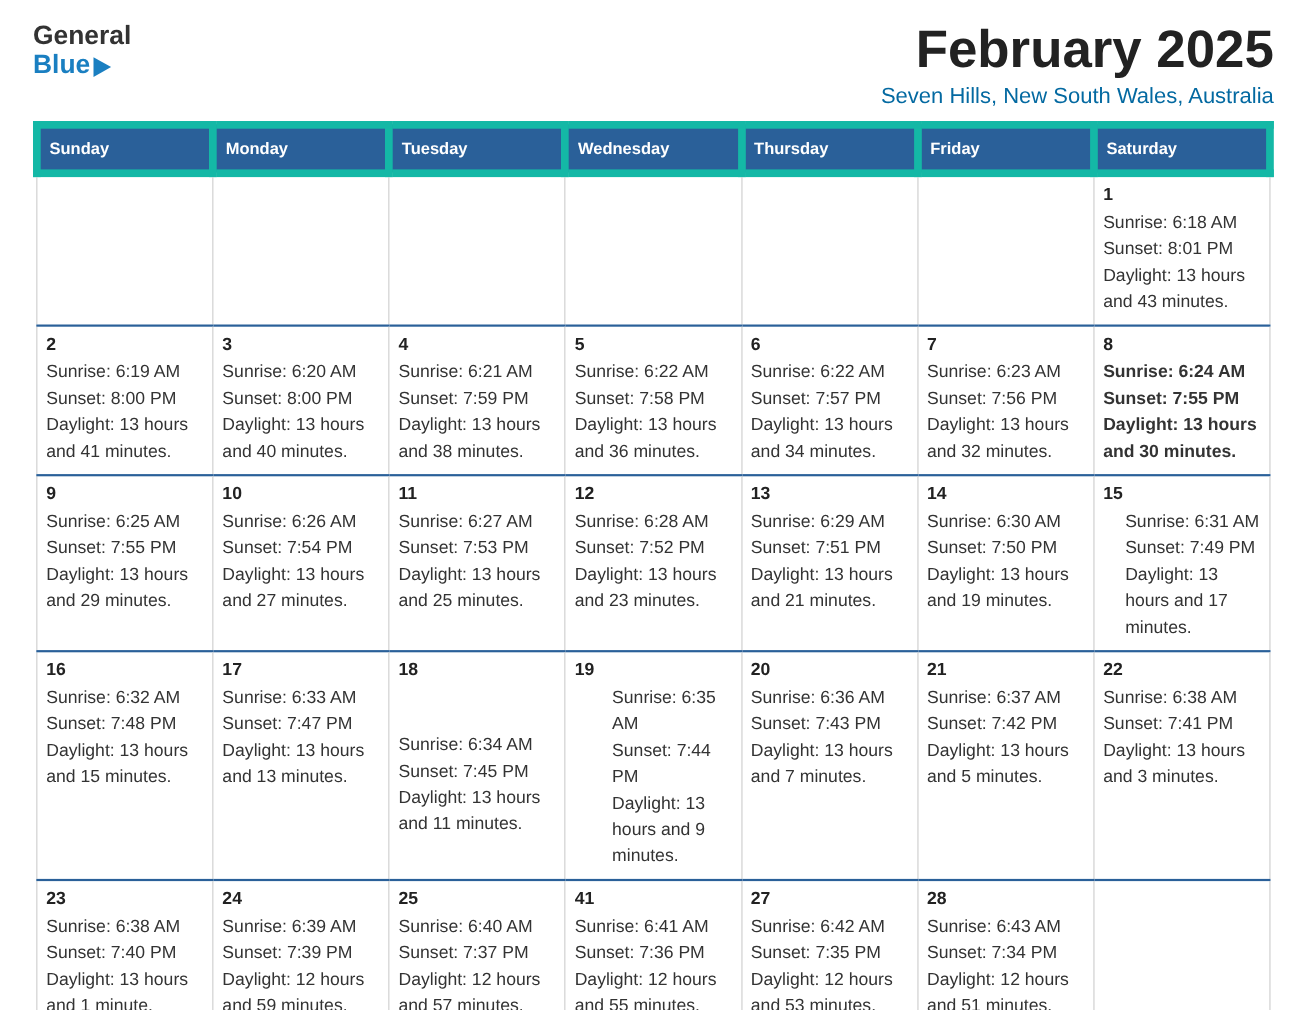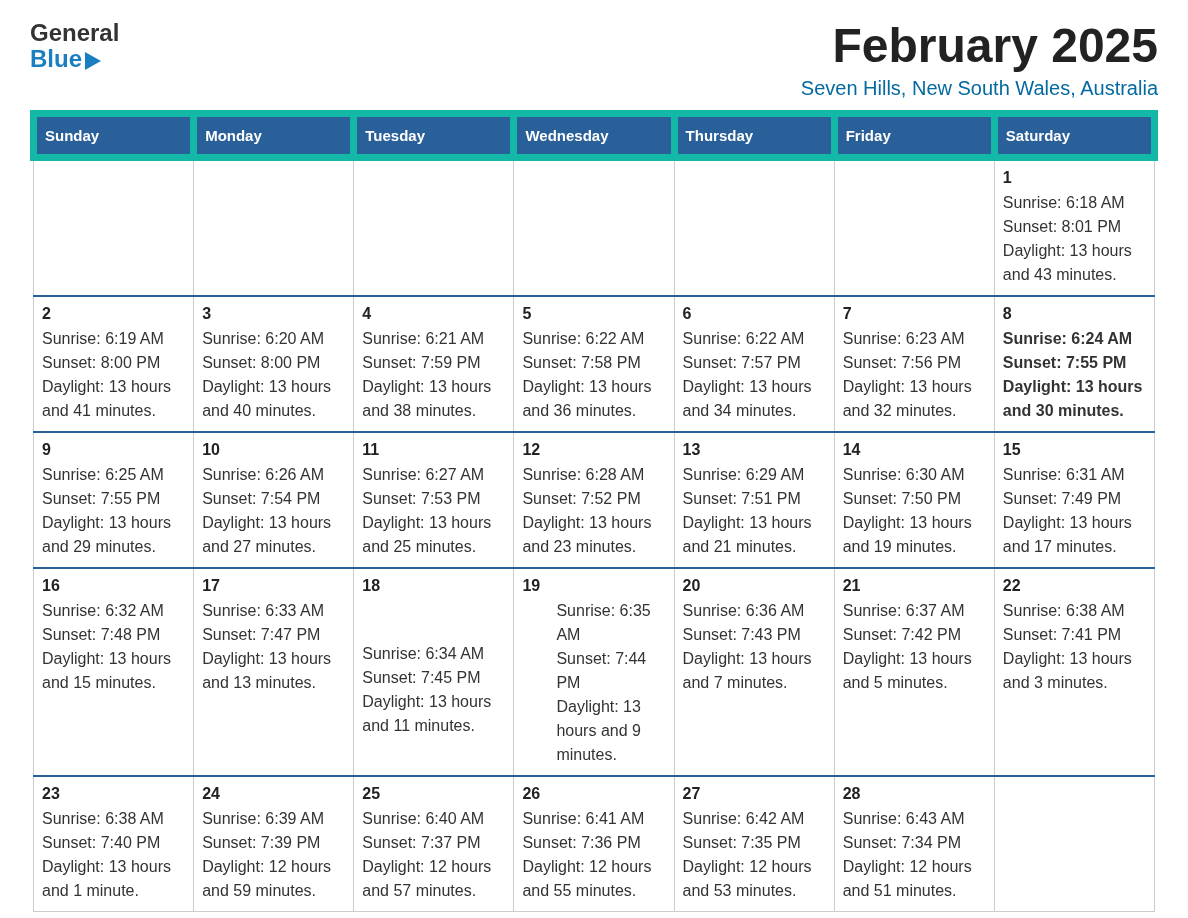--- a/index.html
+++ b/index.html
@@ -226,21 +226,21 @@
 Daylight: 13 hours and 21 minutes.</div>
         </td>
         <td>
           <span class="day-num">14</span>
           <div class="day-info" style="white-space: pre-line;">Sunrise: 6:30 AM
 Sunset: 7:50 PM
 Daylight: 13 hours and 19 minutes.</div>
         </td>
         <td>
           <span class="day-num">15</span>
-          <div class="day-info" style="white-space: pre-line;">Sunrise: 6:31 AM
+          <div class="day-info" style="white-space: pre-line; margin-left: 20px;">Sunrise: 6:31 AM
 Sunset: 7:49 PM
 Daylight: 13 hours and 17 minutes.</div>
         </td>
       </tr>
       <tr>
         <td>
           <span class="day-num">16</span>
           <div class="day-info" style="white-space: pre-line;">Sunrise: 6:32 AM
 Sunset: 7:48 PM
 Daylight: 13 hours and 15 minutes.</div>
@@ -295,21 +295,21 @@
 Sunset: 7:39 PM
 Daylight: 12 hours and 59 minutes.</div>
         </td>
         <td>
           <span class="day-num">25</span>
           <div class="day-info" style="white-space: pre-line;">Sunrise: 6:40 AM
 Sunset: 7:37 PM
 Daylight: 12 hours and 57 minutes.</div>
         </td>
         <td>
-          <span class="day-num">26</span>
+          <span class="day-num">41</span>
           <div class="day-info" style="white-space: pre-line;">Sunrise: 6:41 AM
 Sunset: 7:36 PM
 Daylight: 12 hours and 55 minutes.</div>
         </td>
         <td>
           <span class="day-num">27</span>
           <div class="day-info" style="white-space: pre-line;">Sunrise: 6:42 AM
 Sunset: 7:35 PM
 Daylight: 12 hours and 53 minutes.</div>
         </td>

